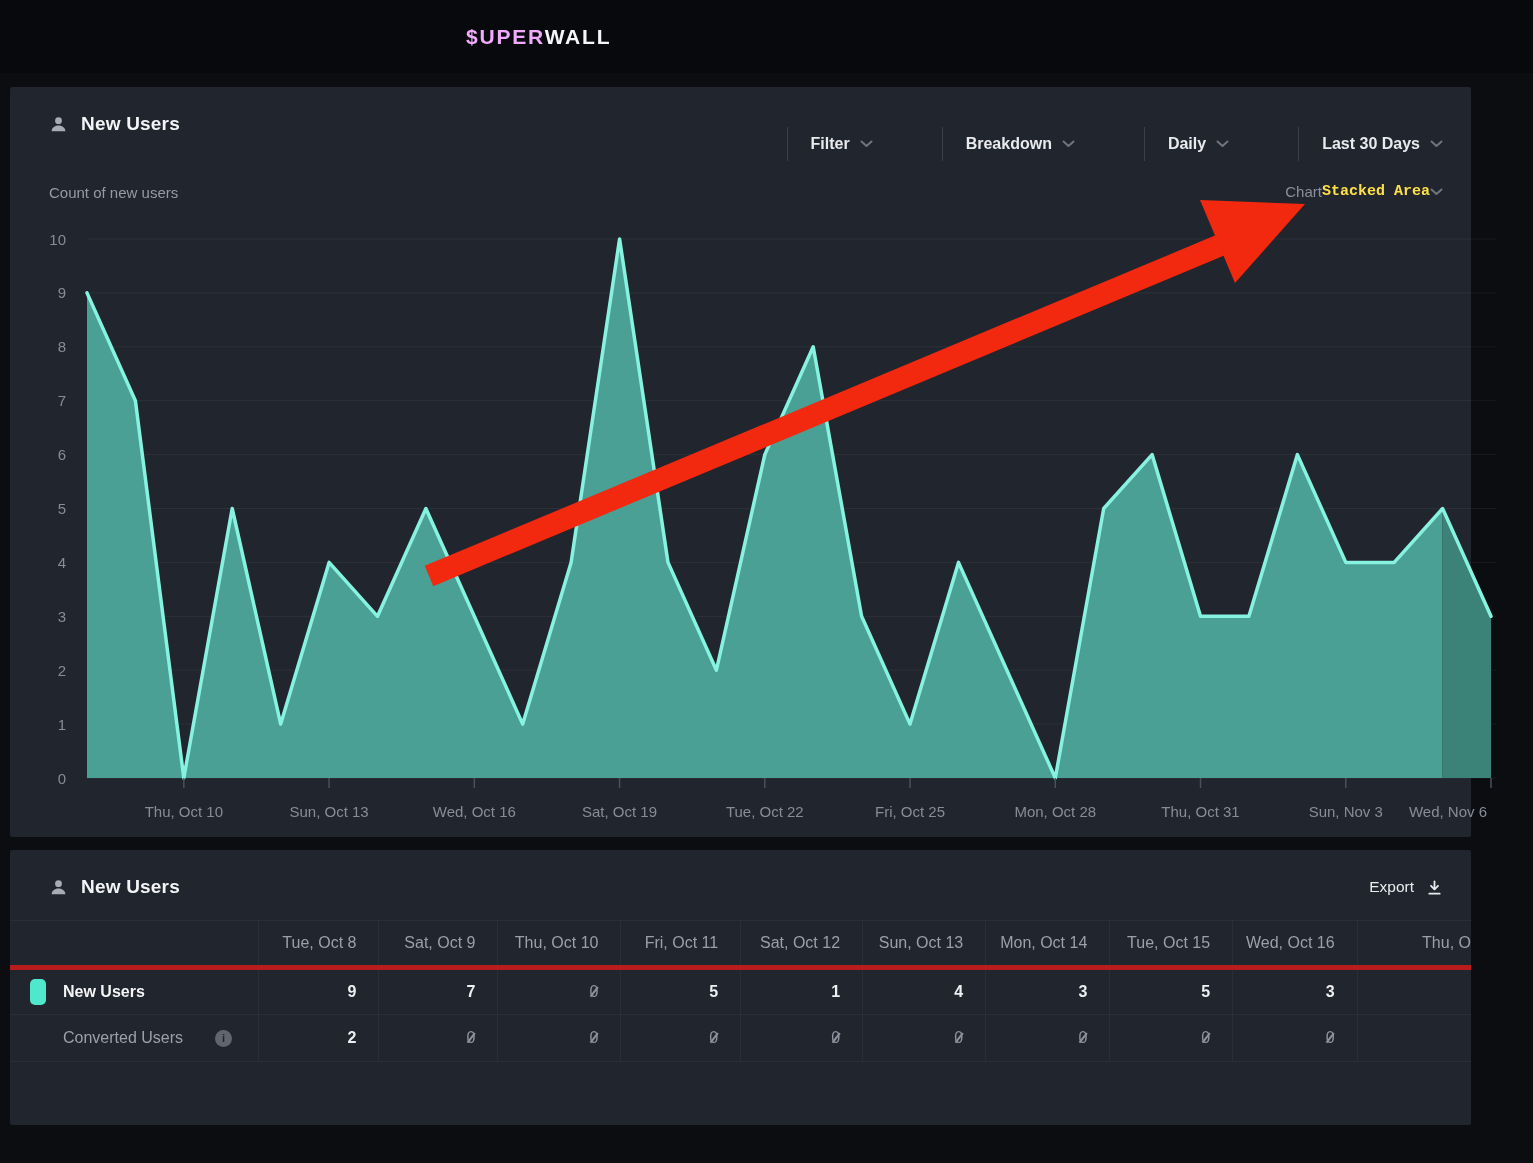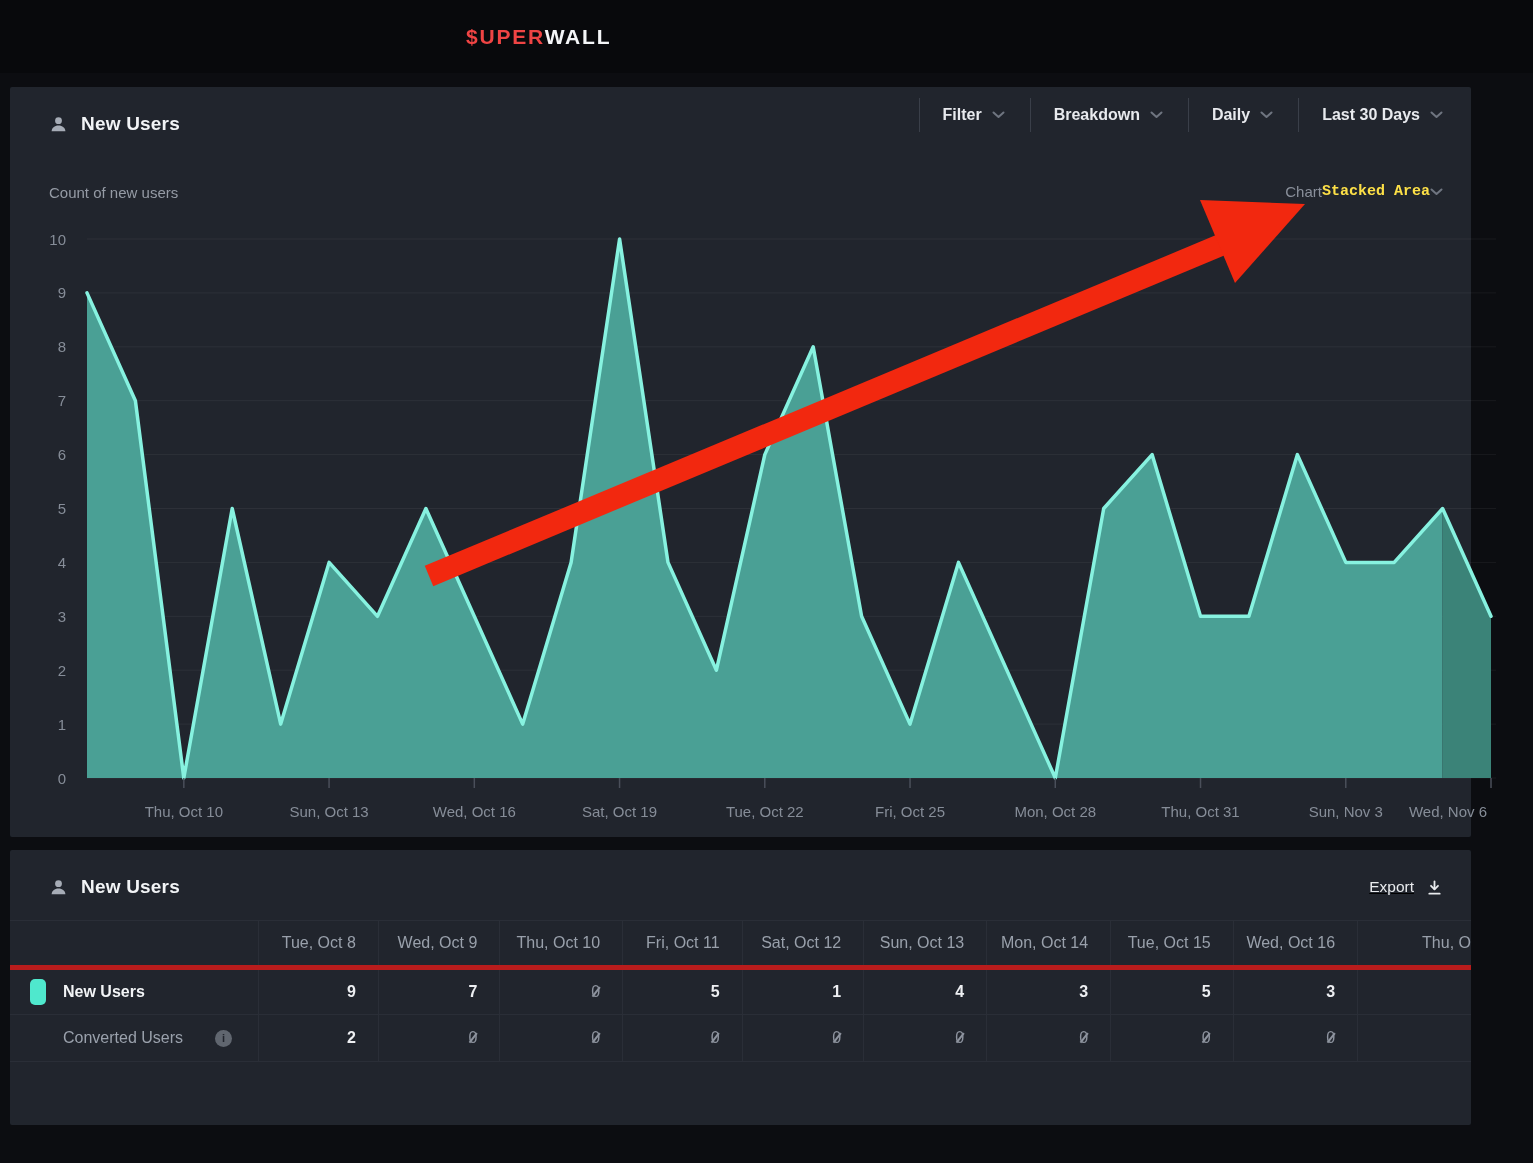--- a/index.html
+++ b/index.html
@@ -6,52 +6,52 @@
   html,body { width:1533px; height:1163px; }
   body {
     position:relative; overflow:hidden;
     background:#0c0d11;
     font-family:"Liberation Sans", sans-serif;
     -webkit-font-smoothing:antialiased;
   }
   .topbar { position:absolute; left:0; top:0; width:1533px; height:73px; background:#08090c; }
   .logo { position:absolute; left:466px; top:50%; transform:translateY(-50%);
           font-size:21px; font-weight:700; letter-spacing:1.8px; color:#f4f6f8; white-space:nowrap; }
-  .logo .accent { color:#ef4444;text-align:center; }
+  .logo .accent { color:#f0abfc;text-align:center; }
 
   .card { position:absolute; left:10px; width:1461px; background:#21252d; border-radius:2px; }
   #chart-card { top:87px; height:750px; }
   #table-card { top:850px; height:275px; overflow:hidden; }
 
   .card-title { position:absolute; left:39px; top:26px; display:flex; align-items:center; gap:13px; }
   .card-title .t { font-size:19px; font-weight:700; color:#f2f4f6; letter-spacing:.2px; }
   .icon-person { display:flex; }
 
-  .controls { position:absolute; right:26px; top:11px; display:flex; align-items:flex-start; }
+  .controls { position:absolute; right:26px; top:40px; display:flex; align-items:flex-start;gap:44px; }
   .control { display:flex; align-items:center; }
   .control .sep { width:1px; height:34px; background:#3a3f49; margin-right:23px; }
   .control .lbl { font-size:16px; font-weight:600; color:#e8eaee; white-space:nowrap; }
   .control .chev { margin-left:10px; margin-right:25px; display:flex; }
   .control:last-child .chev { margin-right:2px; }
 
   .subtitle { position:absolute; left:39px; top:97px; font-size:15px; color:#959ba5; }
   .chart-selector { position:absolute; right:28px; top:96px; display:flex; align-items:center; cursor:default; }
   .chart-selector .cs-label { font-size:15px; color:#8a909b; }
   .chart-selector .cs-value { font-size:15px; font-weight:700; color:#fde047;font-family:Liberation Mono, monospace; }
   .chart-selector .chev { display:flex; }
 
   svg.overlay { position:absolute; left:0; top:0; width:1533px; height:1163px; pointer-events:none; }
   #plot-svg text { font-family:"Liberation Sans", sans-serif; font-size:15px; fill:#868d98; }
   #plot-svg .ay { text-anchor:end; }
   #plot-svg .axx { text-anchor:middle; }
   #plot-svg line.grid { stroke:rgba(255,255,255,0.055); stroke-width:1; }
   #plot-svg line.tick { stroke:#4a4f5a; stroke-width:1.5; }
 
   
-  .export-btn { position:absolute; right:28px; top:28px; display:flex; align-items:center; gap:12px; cursor:pointer;text-decoration:underline; }
+  .export-btn { position:absolute; right:28px; top:28px; display:flex; align-items:center; gap:12px; cursor:pointer; }
   .export-btn .lbl { font-size:15.5px; font-weight:500; color:#e9ebee; }
 
   #data-table { position:absolute; left:0; top:70px; border-collapse:collapse; table-layout:fixed; }
   #data-table th, #data-table td { height:47px; box-sizing:border-box; }
   #data-table thead th { font-size:16px; font-weight:400; color:#99a0ab; text-align:right;
                          padding-right:22px; white-space:nowrap;
                          border-top:1px solid #2a2e37; border-bottom:5px solid #b91c1c; }
   #data-table thead th.clipped { text-align:right; padding-left:28px; padding-right:0; }
   #data-table tbody td { border-bottom:1px solid #2a2e37; }
   #data-table th:not(:first-child), #data-table td:not(:first-child) { border-left:1px solid #2a2e37; }
@@ -173,21 +173,21 @@
         <col style="width: 130.4px;">
         <col style="width: 130.4px;">
         <col style="width: 130.4px;">
         <col style="width: 130.4px;">
         <col style="width: 130.4px;">
       </colgroup>
     <thead>
         <tr id="thead-row">
           <th></th>
           <th>Tue, Oct 8</th>
-          <th>Wed, Oct 9</th>
+          <th>Sat, Oct 9</th>
           <th>Thu, Oct 10</th>
           <th>Fri, Oct 11</th>
           <th>Sat, Oct 12</th>
           <th>Sun, Oct 13</th>
           <th>Mon, Oct 14</th>
           <th>Tue, Oct 15</th>
           <th>Wed, Oct 16</th>
           <th class="clipped">Thu, O</th>
         </tr>
       </thead>

